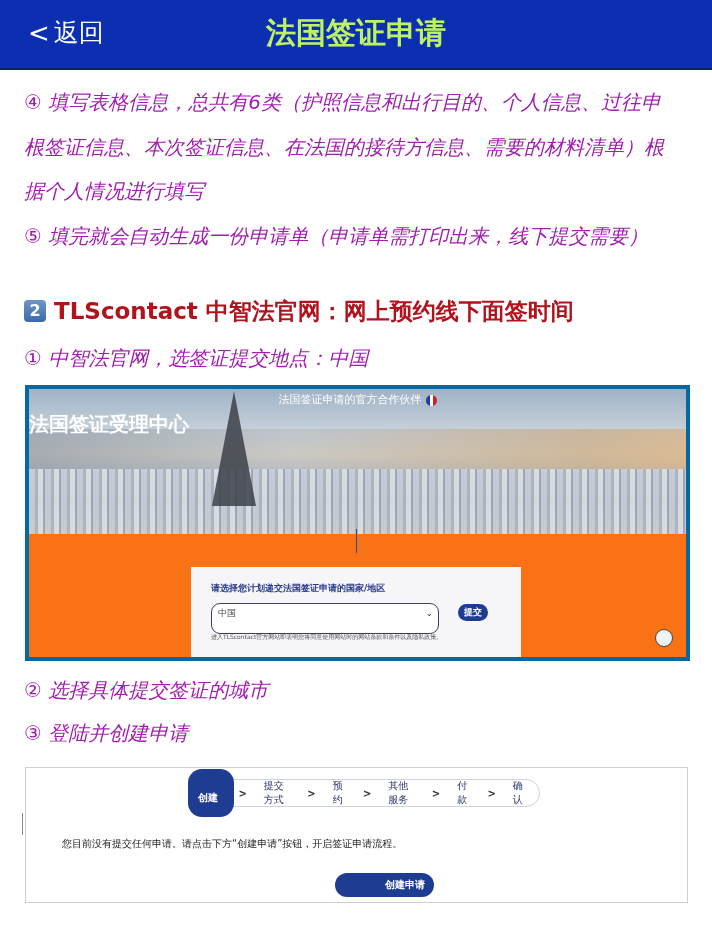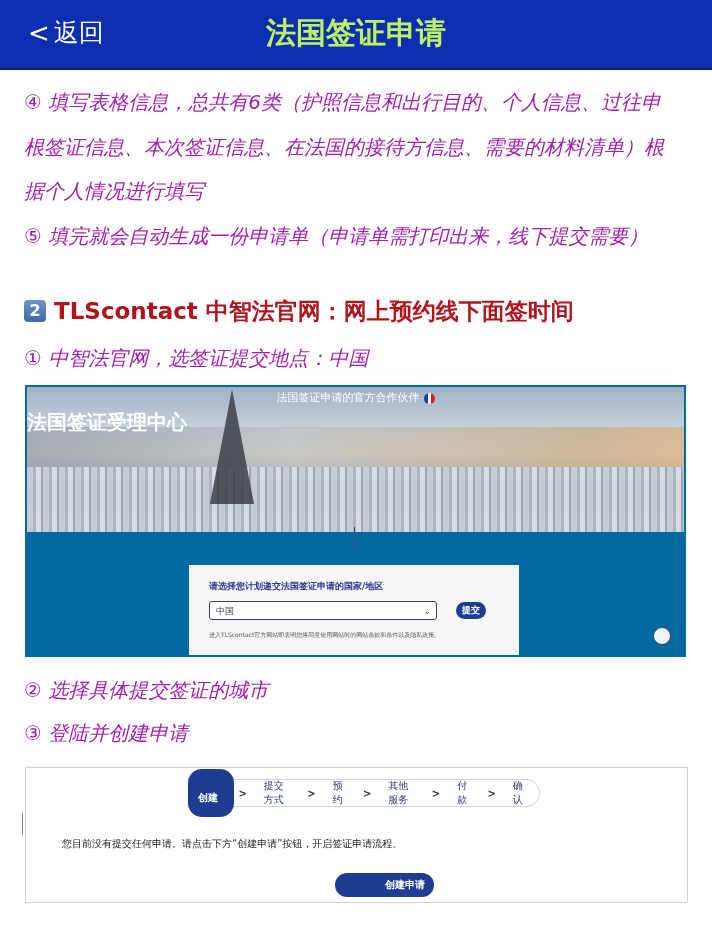--- a/index.html
+++ b/index.html
@@ -4,33 +4,33 @@
 <style>
   html,body{margin:0;padding:0;}
   body{width:712px;height:949px;background:#ffffff;font-family:"DejaVu Sans","Liberation Sans",sans-serif;color:#222;overflow:hidden;position:relative;}
   .header{position:absolute;left:0;top:0;width:712px;height:68px;background:#0b2fb0;border-bottom:2px solid #08206f;}
   .back{position:absolute;left:28px;top:16px;color:#fff;font-size:25px;line-height:34px;display:flex;align-items:center;cursor:pointer;}
   .back .chev{font-size:26px;margin-right:4px;}
   .title{position:absolute;left:0;right:0;top:14px;text-align:center;color:#bef264;font-size:30px;line-height:38px;font-weight:bold;}
   .p{position:absolute;left:24px;font-size:20px;line-height:26px;color:#a21caf;white-space:nowrap;font-style:italic;}
   .h2{position:absolute;left:24px;top:296px;font-size:23px;line-height:30px;color:#b1121c;font-weight:bold;display:flex;align-items:center;white-space:nowrap;}
   .keycap{display:inline-block;width:22px;height:22px;border-radius:4px;background:linear-gradient(#6e95c8,#3b6aa8);color:#fff;font-size:16px;line-height:22px;text-align:center;margin-right:8px;font-weight:bold;}
-  .shot1{position:absolute;left:25px;top:385px;width:657px;height:268px;border:2px solid #0369a1;background:#0369a1;overflow:hidden;}
+  .shot1{position:absolute;left:25px;top:385px;width:657px;height:268px;border:4px solid #0369a1;background:#f97316;overflow:hidden;}
   .hero{position:absolute;left:0;top:0;width:657px;height:145px;
     background:linear-gradient(180deg,#9fb3c6 0%,#c9d2da 30%,#d9d6cf 45%,#b9c3cd 60%,#9eaab7 75%,#c8c4bc 100%);}
   .clouds{position:absolute;left:0;top:40px;width:657px;height:40px;background:linear-gradient(90deg,rgba(120,130,145,.5),rgba(150,150,150,.2) 40%,rgba(200,160,110,.55) 85%,rgba(220,170,110,.6));}
   .city{position:absolute;left:0;top:80px;width:657px;height:65px;background:repeating-linear-gradient(90deg,#c7cdd6 0 6px,#aab3bf 6px 9px,#dcdfe3 9px 14px,#9aa4b1 14px 16px);opacity:.9;}
   .tower{position:absolute;left:183px;top:2px;width:0;height:0;border-left:22px solid transparent;border-right:22px solid transparent;border-bottom:115px solid #3c3f48;opacity:.85;}
   .hero-sub{position:absolute;left:0;right:0;top:3px;text-align:center;color:#fff;font-size:11px;line-height:16px;}
   .flag{display:inline-block;width:11px;height:11px;border-radius:50%;background:linear-gradient(90deg,#1f3fa0 0 33%,#fff 33% 66%,#d21f2a 66%);vertical-align:middle;margin-left:4px;}
   .hero-title{position:absolute;left:0;right:0;top:22px;text-align:left;color:#fff;font-size:20px;line-height:26px;font-weight:bold;}
   .cursor{position:absolute;left:327px;top:140px;width:1px;height:24px;background:#2b4aa0;}
   .formcard{position:absolute;left:162px;top:178px;width:330px;height:90px;background:#f6f6f8;}
   .form-label{position:absolute;left:20px;top:15px;font-size:9px;color:#2a3a8c;font-weight:bold;}
-  .select{position:absolute;left:20px;top:36px;width:228px;height:19px;border:1.5px solid #3a3f5c;border-radius:3px;background:#fff;font-size:9px;line-height:19px;padding-left:6px;box-sizing:border-box;color:#444;}
+  .select{position:absolute;left:20px;top:36px;width:228px;height:31px;border:1.5px solid #3a3f5c;border-radius:9px;background:#fff;font-size:9px;line-height:19px;padding-left:6px;box-sizing:border-box;color:#444;}
   .select .caret{position:absolute;right:5px;top:0;font-size:9px;color:#333;}
   .submit{position:absolute;left:267px;top:37px;width:30px;height:17px;border-radius:9px;background:#1f3c93;color:#fff;font-size:9px;line-height:17px;text-align:center;font-weight:bold;}
   .fine{position:absolute;left:20px;top:66px;font-size:6px;color:#555;white-space:nowrap;}
   .cookie{position:absolute;left:626px;top:240px;width:18px;height:18px;border:1.5px solid #444;border-radius:50%;background:#eef3f5;box-sizing:border-box;}
   .shot2{position:absolute;left:25px;top:767px;width:661px;height:134px;border:1px solid #cfcfcf;background:#fff;}
   .stepper{position:absolute;left:162px;top:11px;width:350px;height:26px;border:1px solid #cfd3dc;border-radius:14px;display:flex;align-items:center;font-size:10px;color:#2a3570;}
   .step-active{height:16px;border-radius:14px;background:#1f3c93;color:#fff;padding:16px 10px;line-height:26px;font-weight:bold;margin-left:-1px;}
   .step{margin:0 13px;}
   .sep{margin:0 4px;font-weight:bold;color:#333;}
   .empty-msg{position:absolute;left:36px;top:69px;font-size:10px;color:#222;white-space:nowrap;}

